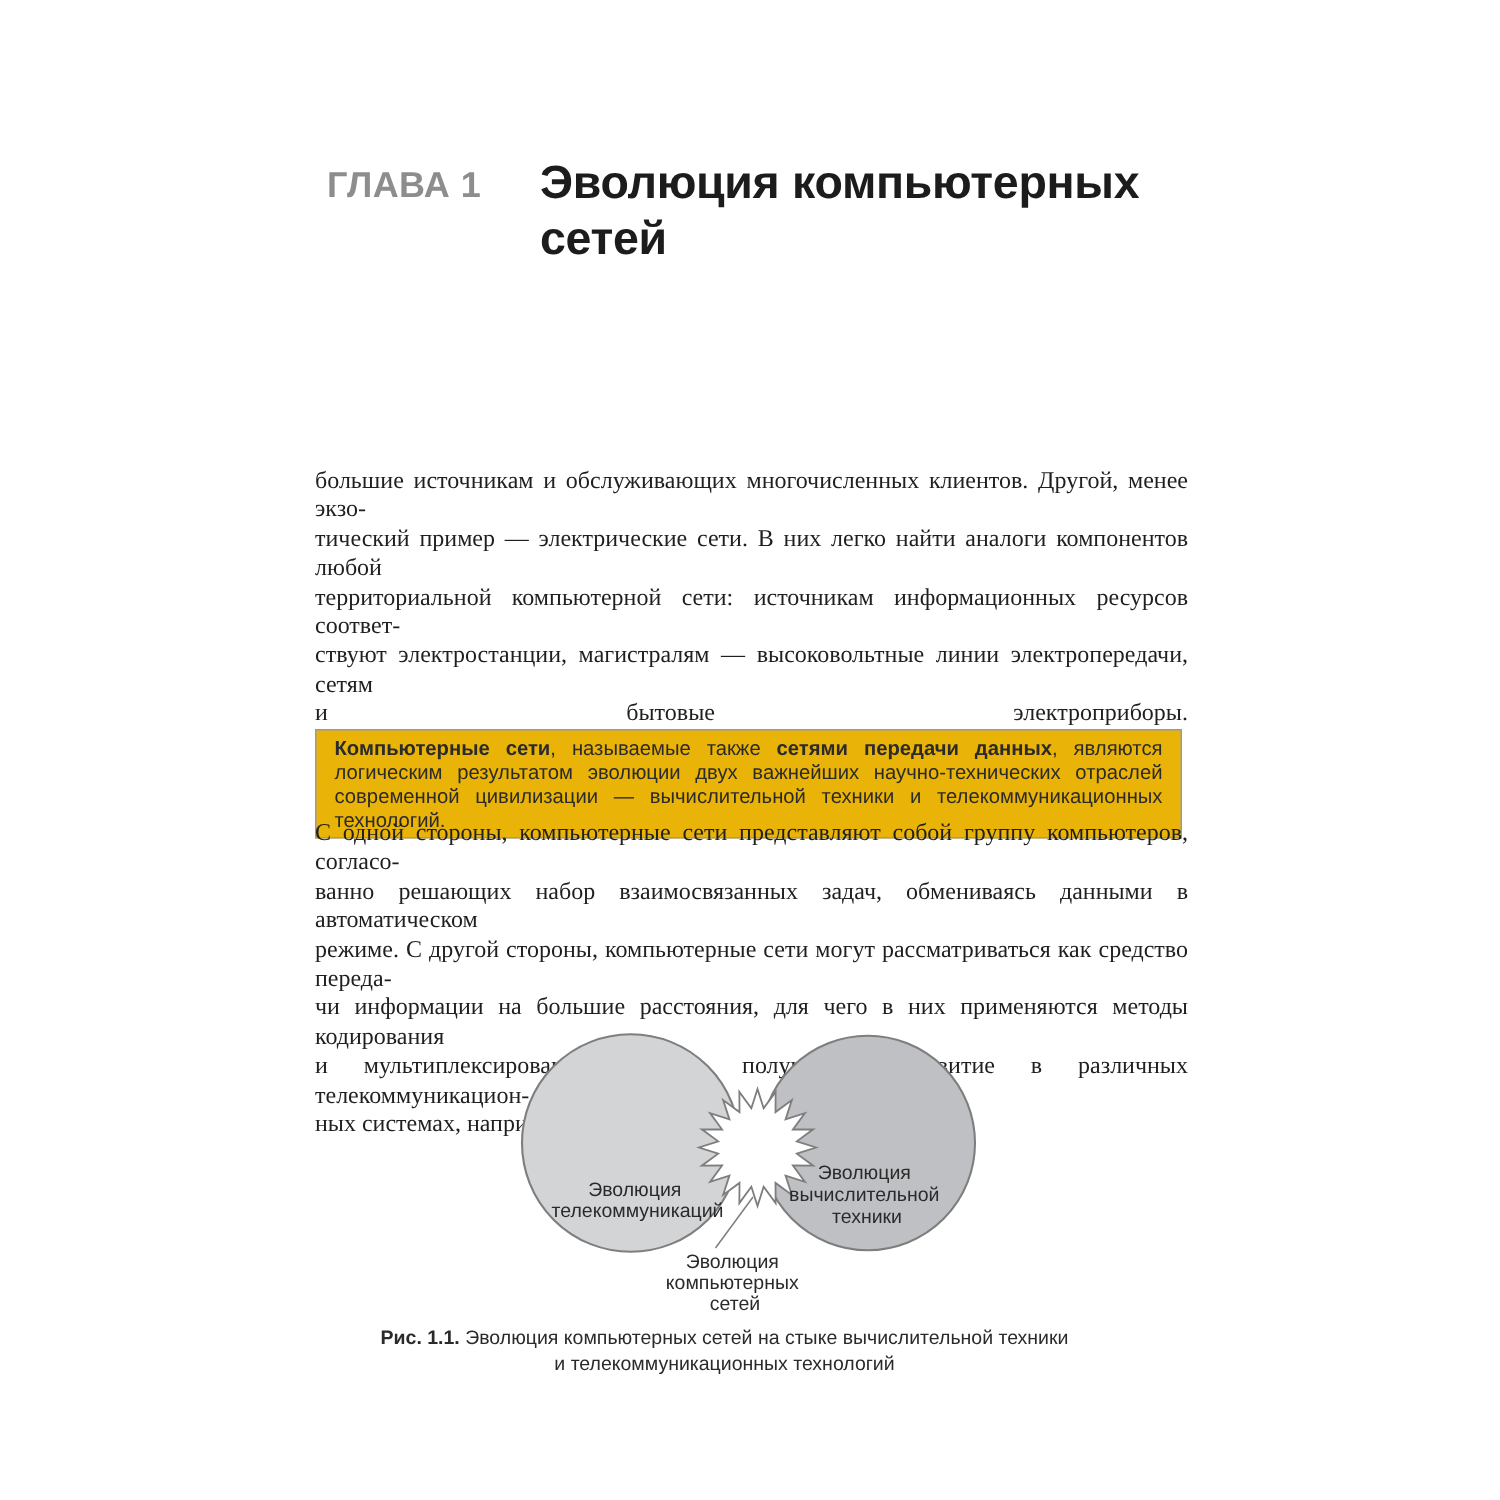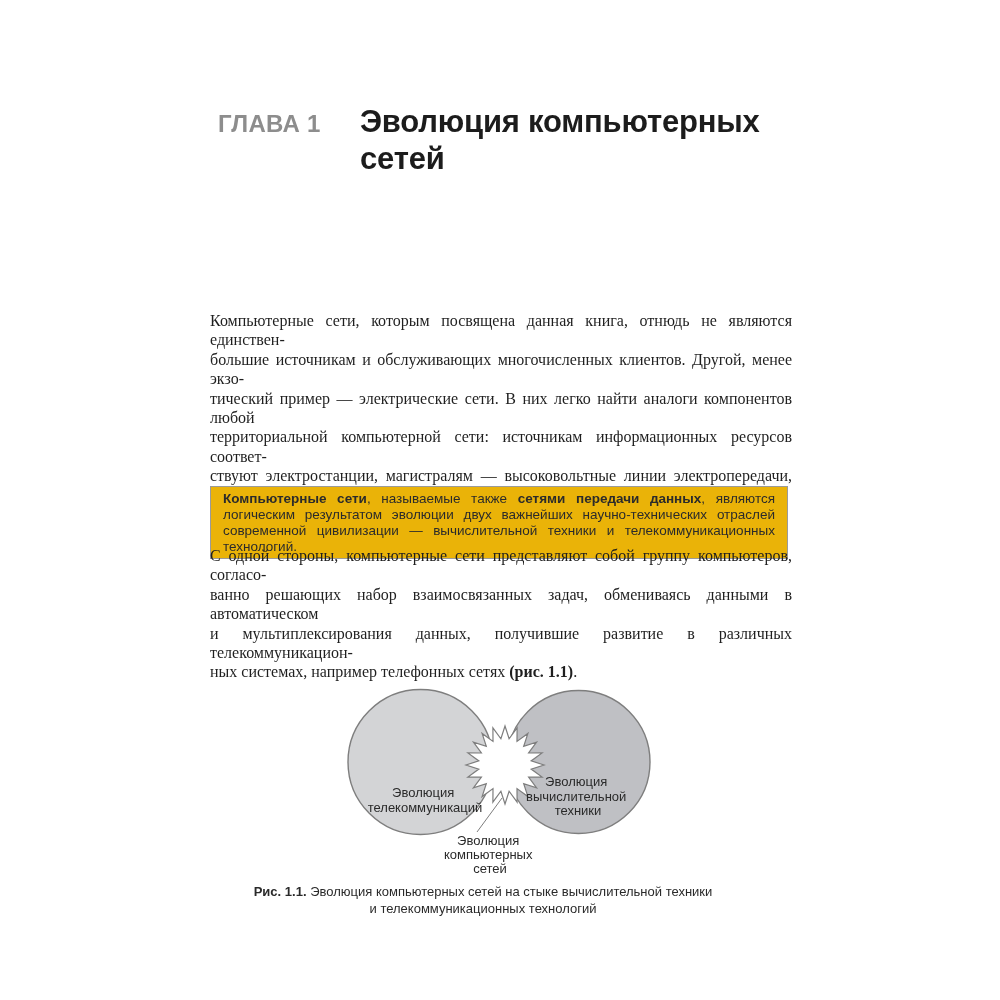--- a/index.html
+++ b/index.html
@@ -49,35 +49,37 @@
 </head>
 <body>
 
 <div class="page">
 
   <div class="chapter-label">ГЛАВА 1</div>
   <h1 class="chapter-title">Эволюция компьютерных сетей</h1>
 
 
   <div class="body-para para1">
-      <div class="jline">Компьютерные сети, которым посвящена данная книга, отнюдь не являются единствен-</div>
       <div class="jline">большие источникам и обслуживающих многочисленных клиентов. Другой, менее экзо-</div>
       <div class="jline">тический пример — электрические сети. В них легко найти аналоги компонентов любой</div>
       <div class="jline">территориальной компьютерной сети: источникам информационных ресурсов соответ-</div>
       <div class="jline">ствуют электростанции, магистралям — высоковольтные линии электропередачи, сетям</div>
+      <div class="jline">и бытовые электроприборы.</div>
     </div>
 
   <aside class="note-box">
     <p><b>Компьютерные сети</b><span>, называемые также </span><b>сетями передачи данных</b><span>, являются логическим результатом эволюции двух важнейших научно-технических отраслей современной цивилизации — вычислительной техники и телекоммуникационных технологий.</span></p>
   </aside>
 
   <div class="body-para para2">
     <div>
         <div class="jline">С одной стороны, компьютерные сети представляют собой группу компьютеров, согласо-</div>
         <div class="jline">ванно решающих набор взаимосвязанных задач, обмениваясь данными в автоматическом</div>
+        <div class="jline">режиме. С другой стороны, компьютерные сети могут рассматриваться как средство переда-</div>
+        <div class="jline">чи информации на большие расстояния, для чего в них применяются методы кодирования</div>
         <div class="jline">и мультиплексирования данных, получившие развитие в различных телекоммуникацион-</div>
       </div>
     <div class="jline last"><span>ных системах, например телефонных сетях </span><b>(рис. 1.1)</b><span>.</span></div>
   </div>
 
   <svg class="fig-svg" width="340" height="196" viewBox="0 0 340 196">
     <circle cx="90.5" cy="80" r="72.5" stroke-width="1.4" stroke="#7e7e7e" fill="#d3d4d6"></circle>
     <circle cx="248.5" cy="80" r="71.5" stroke-width="1.4" stroke="#7e7e7e" fill="#bfc0c4"></circle>
     <polygon id="starburst" stroke-width="1.2" stroke="#7e7e7e" fill="#ffffff" points="175.0,44.0 179.1,56.8 187.1,45.9 187.0,59.4 197.9,51.4 193.7,64.3 206.6,60.1 198.6,71.0 212.1,70.9 201.2,78.9 214.0,83.0 201.2,87.1 212.1,95.1 198.6,95.0 206.6,105.9 193.7,101.7 197.9,114.6 187.0,106.6 187.1,120.1 179.1,109.2 175.0,122.0 170.9,109.2 162.9,120.1 163.0,106.6 152.1,114.6 156.3,101.7 143.4,105.9 151.4,95.0 137.9,95.1 148.8,87.1 136.0,83.0 148.8,78.9 137.9,70.9 151.4,71.0 143.4,60.1 156.3,64.3 152.1,51.4 163.0,59.4 162.9,45.9 170.9,56.8"></polygon>
     <line x1="172" y1="116" x2="147" y2="150" stroke="#7e7e7e" stroke-width="1"></line>

